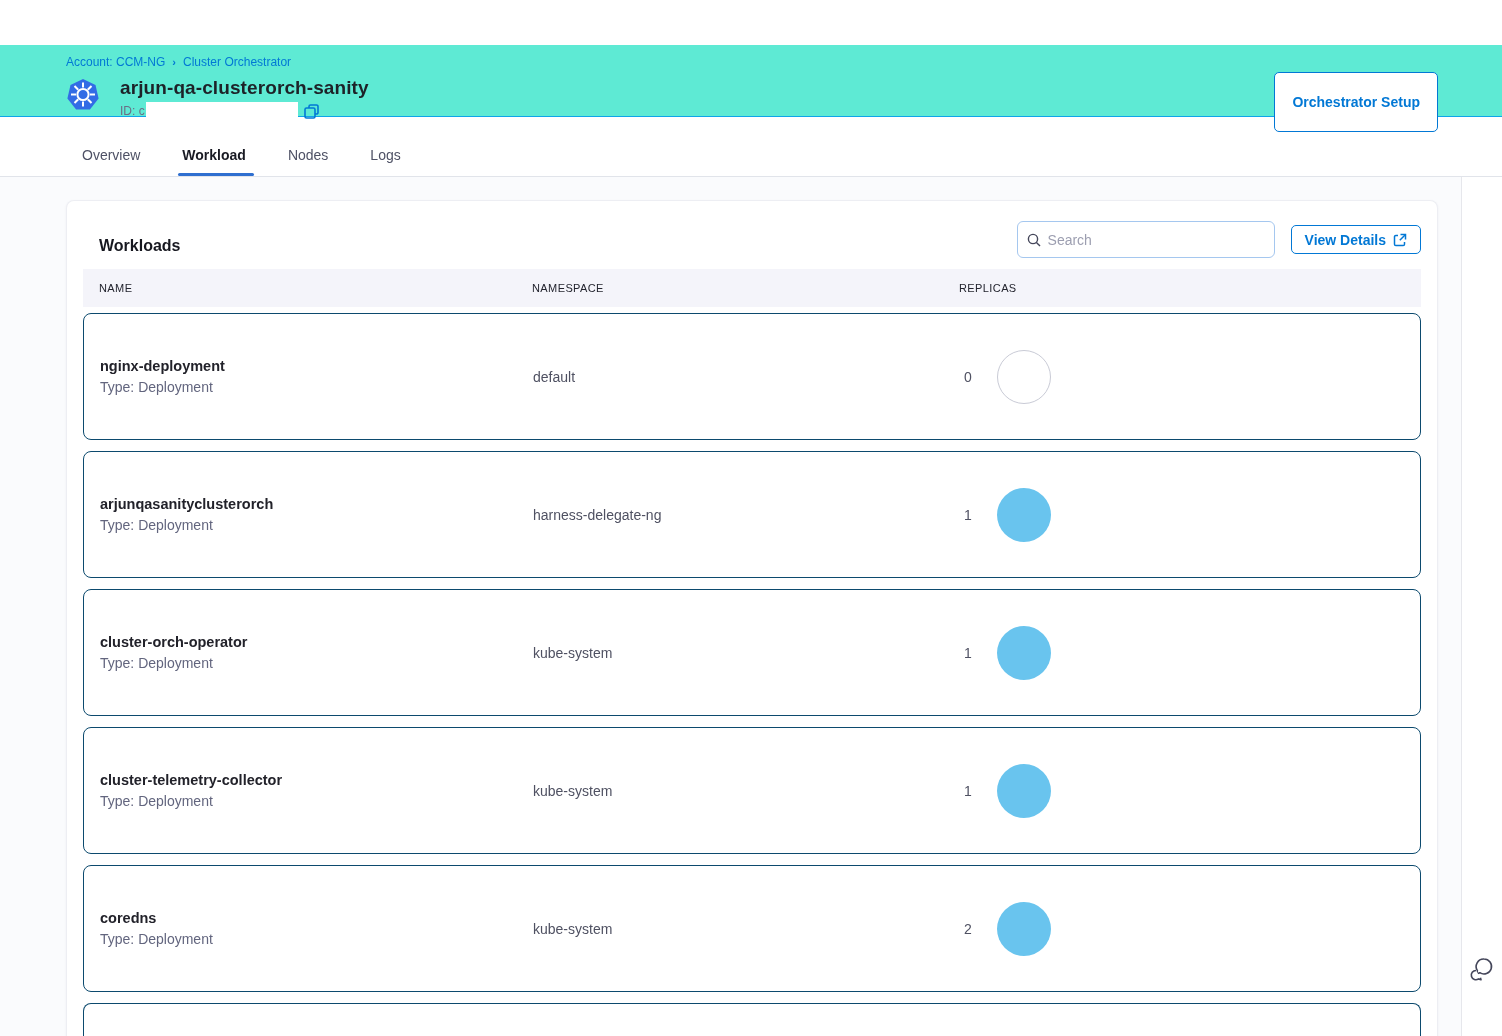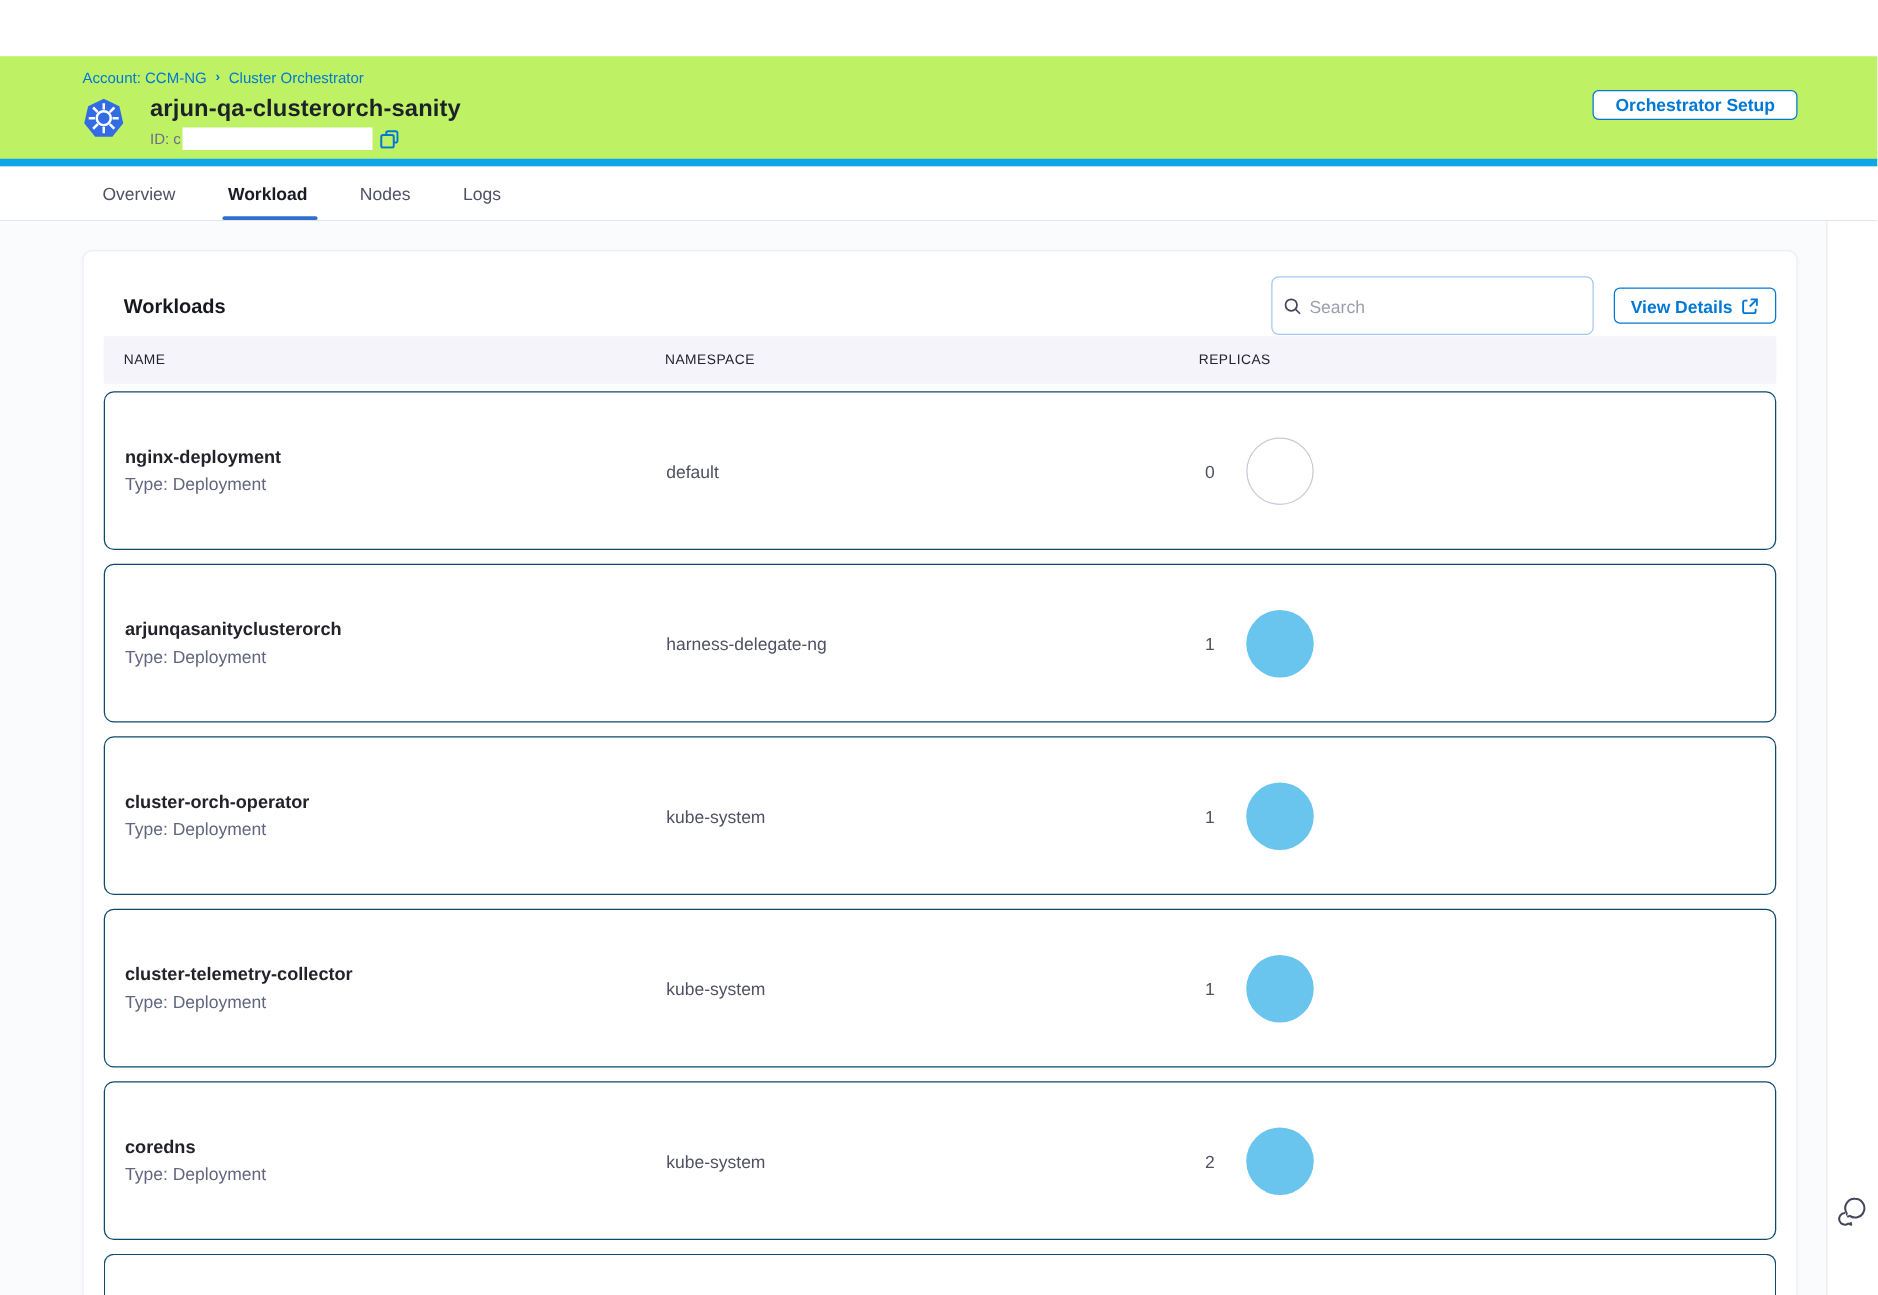--- a/index.html
+++ b/index.html
@@ -5,37 +5,37 @@
   * { margin:0; padding:0; box-sizing:border-box; }
   html,body { width:1502px; height:1036px; }
   body {
     font-family:"Liberation Sans","DejaVu Sans",sans-serif;
     background:#ffffff; color:#22222a; position:relative; overflow:hidden;
   }
   .page { position:absolute; inset:0; }
 
   
   .banner {
-    position:absolute; left:0; top:45px; width:100%; height:88px;
-    background:#bef264; border-bottom:6px solid #0ea5e9;
+    position:absolute; left:0; top:45px; width:100%; height:72px;
+    background:#5eead4; border-bottom:1px solid #0ea5e9;
     padding:10px 64px 0 66px;
   }
   .breadcrumb { font-size:12px; color:#0278D5; display:flex; align-items:center; gap:7px; }
   .breadcrumb a { color:#0278D5; text-decoration:none; cursor:pointer; }
   .breadcrumb .sep { font-size:11px; font-weight:700; color:#0278D5; }
   .title-row { display:flex; align-items:flex-start; gap:20px; margin-top:8px; }
   .k8s { width:34px; height:34px; flex:0 0 34px; margin-top:1px; }
   .page-title { font-size:19px; font-weight:700; color:#1d2228; letter-spacing:.1px; }
   .idrow { display:flex; align-items:center; margin-top:3px; font-size:12px; color:#6B6D85; }
   .redacted { display:inline-block; width:152px; height:18px; background:#ffffff; margin-left:1px; }
   .copy-ic { width:15px; height:15px; margin-left:6px; cursor:pointer; }
   .setup-btn {
     position:absolute; right:64px; top:27px;
     background:#ffffff; color:#0278D5; border:1px solid #0278D5; border-radius:5px;
-    font-size:14px; font-weight:700; padding:3px 17px; cursor:pointer;
+    font-size:14px; font-weight:700; padding:21px 17px; cursor:pointer;
     font-family:inherit;
   }
 
   
   .tabbar {
     position:absolute; left:0; top:134px; width:100%; height:43px;
     background:#ffffff; border-bottom:1px solid #E1E4EA;
     display:flex; align-items:stretch; padding-left:82px; gap:42px;
   }
   .tab {
@@ -59,21 +59,21 @@
   .card {
     position:absolute; left:66px; top:23px; width:1372px; height:900px;
     background:#ffffff; border:1px solid #EDEEF3; border-bottom:none;
     border-radius:8px 8px 0 0; box-shadow:0 1px 3px rgba(40,41,61,.05);
     padding:0 16px;
   }
   .card-head { position:relative; height:68px; }
   .workloads-title { position:absolute; left:16px; top:36px; font-size:16px; font-weight:700; color:#16171f; }
   .head-actions { position:absolute; right:0; top:20px; display:flex; gap:16px; align-items:center; }
   .search {
-    width:258px; height:47px; border:1px solid #A5C7EF; border-radius:6px; background:#fff;
+    width:258px; height:37px; border:1px solid #A5C7EF; border-radius:6px; background:#fff;
     display:flex; align-items:center; padding:0 9px; gap:7px;
   }
   .search svg { flex:0 0 14px; }
   .search input {
     border:none; outline:none; font-size:14px; color:#22222a; width:100%;
     font-family:inherit; background:transparent;
   }
   .search input::placeholder { color:#9C9EB0; }
   .view-btn {
     height:29px; background:#fff; color:#0278D5; border:1px solid #0278D5; border-radius:5px;

